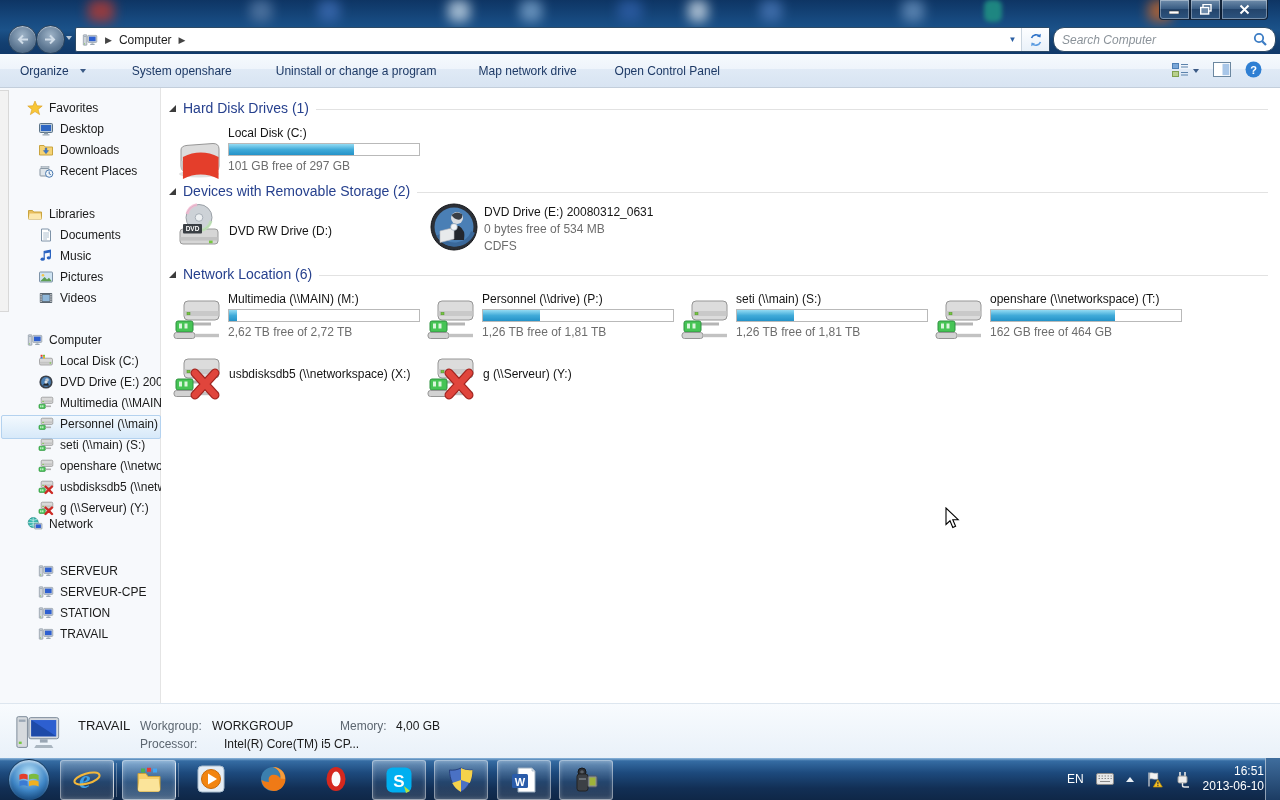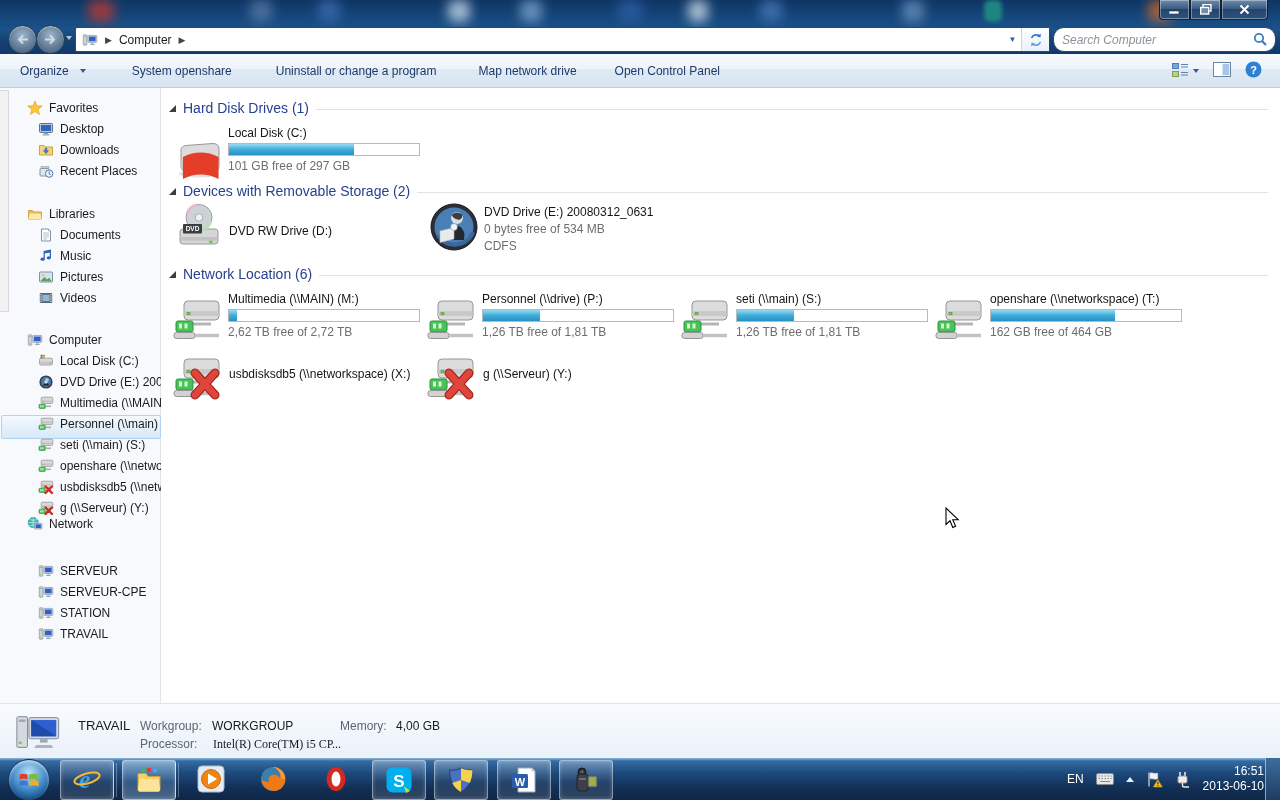--- a/index.html
+++ b/index.html
@@ -632,21 +632,21 @@
   <div class="details">
     <svg class="abs" style="left:14px;top:5px;width:48px;height:48px;">
         <use href="#sym-pc48"></use>
       </svg>
     <span class="abs dval" style="left:78px;top:14px;font-size:13px;">TRAVAIL</span>
     <span class="abs dlabel" style="left:140px;top:15px;">Workgroup:</span>
     <span class="abs dval" style="left:212px;top:15px;">WORKGROUP</span>
     <span class="abs dlabel" style="left:340px;top:15px;">Memory:</span>
     <span class="abs dval" style="left:396px;top:15px;">4,00 GB</span>
     <span class="abs dlabel" style="left:140px;top:33px;">Processor:</span>
-    <span class="abs dval" style="left:213px;top:33px;font-family:Liberation Serif, serif;">Intel(R) Core(TM) i5 CP...</span>
+    <span class="abs dval" style="left:224px;top:33px;">Intel(R) Core(TM) i5 CP...</span>
   </div>
 
   <div class="taskbar">
     <div class="orb">
       <svg width="22" height="22">
           <use href="#sym-flag"></use>
         </svg>
     </div>
 
     <div class="tbtn run stack" style="left:60px;">

